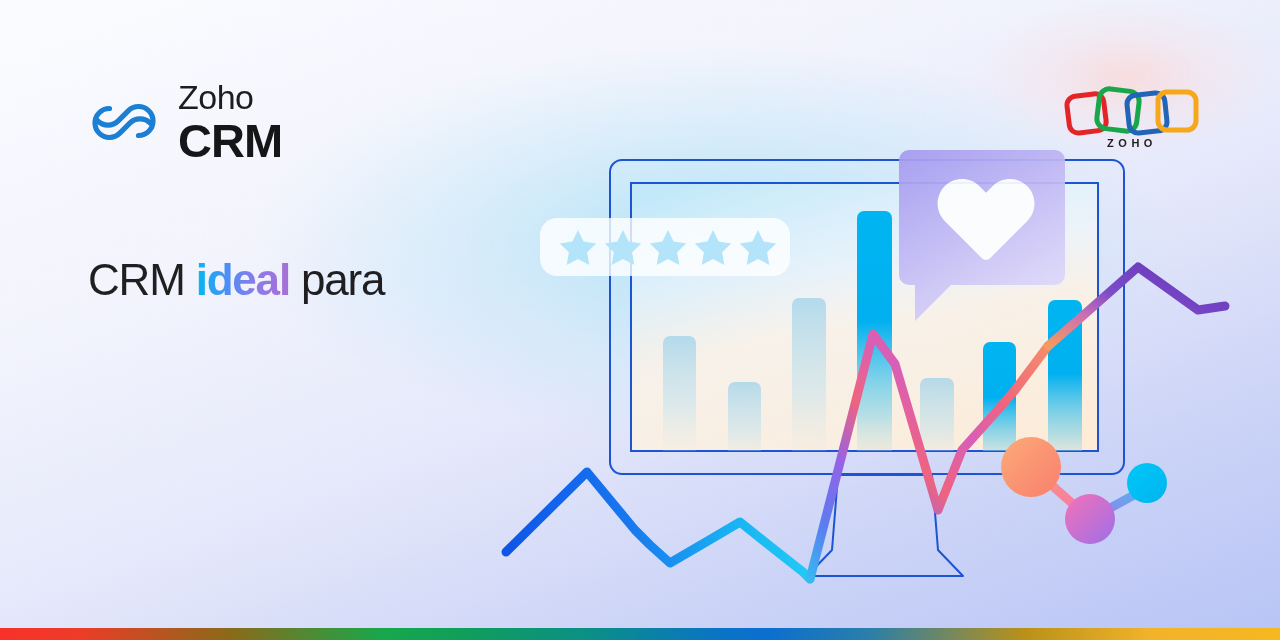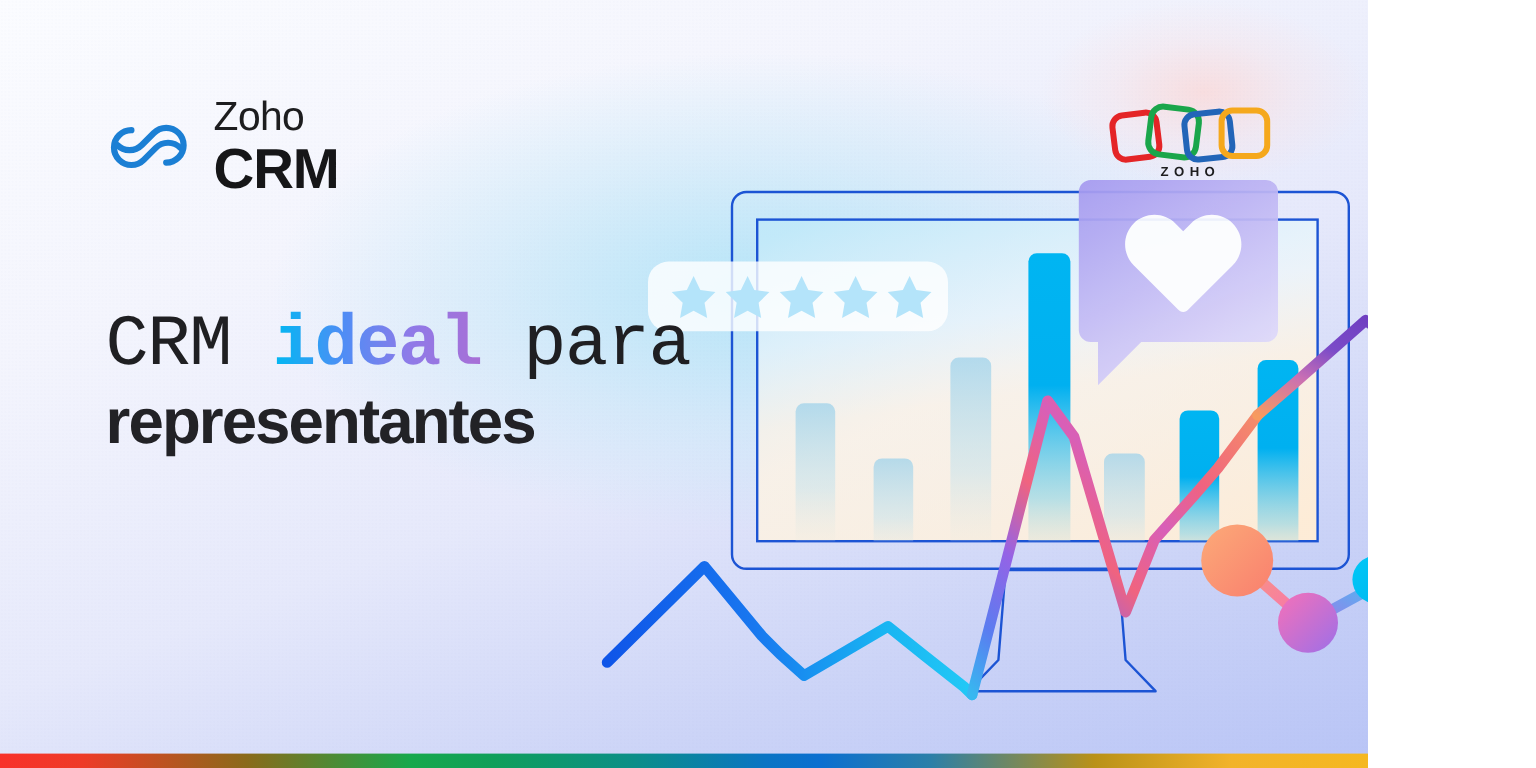--- a/index.html
+++ b/index.html
@@ -2,21 +2,21 @@
 <html><head>
 <meta charset="utf-8">
 <style>
   html, body {
     margin: 0;
     padding: 0;
     background: #ffffff;
   }
   #banner {
     position: relative;
-    width: 1140px;
+    width: 1280px;
     height: 640px;
     overflow: hidden;
     font-family: "Liberation Sans", sans-serif;
     background: #f8f9ff;
   }
 
   
   .bg-layer { position: absolute; inset: 0; pointer-events: none; }
   .bg-base {
     background:
@@ -83,21 +83,21 @@
   .zoho-corp svg { display:block; }
 
   
   .headline {
     position: absolute; left: 88px; top: 256px;
     width: 470px;
     font-family: "Liberation Sans", sans-serif;
     color: #1f1f22;
     line-height: 1.07;
   }
-  .h-line1 { font-size: 60px; font-weight: 400; letter-spacing: -1.2px; white-space: nowrap; font-family: Liberation Mono, monospace; }
+  .h-line1 { font-size: 44px; font-weight: 400; letter-spacing: -1.2px; white-space: nowrap; }
   .h-line2, .h-line3 {
     font-size: 53px; font-weight: 700; letter-spacing: -1.6px; white-space: nowrap;
     margin-top: 4px; color: #222226;
   }
   .grad-word {
     font-weight: 700;
     background: linear-gradient(90deg, #00b9f2 0%, #4f8df5 34%, #8f7ae8 66%, #a86fd6 100%);
     -webkit-background-clip: text;
     background-clip: text;
     color: transparent;
@@ -276,18 +276,17 @@
         <rect x="96" y="14" width="38" height="38" rx="9" stroke="#f5a81c"></rect>
       </g>
       <text x="70" y="69" text-anchor="middle" font-family="Liberation Sans, sans-serif" font-size="11" font-weight="700" letter-spacing="4.5" fill="#1d1d1f">ZOHO</text>
     </svg>
   </div>
 
   <div class="headline">
     <div class="h-line1">
       <span>CRM </span><span class="grad-word">ideal</span><span> para</span>
     </div>
-    <div class="h-line2">representantes</div>
   </div>
 
   <div class="bottom-strip"></div>
 
 </div>
 
 </body></html>

